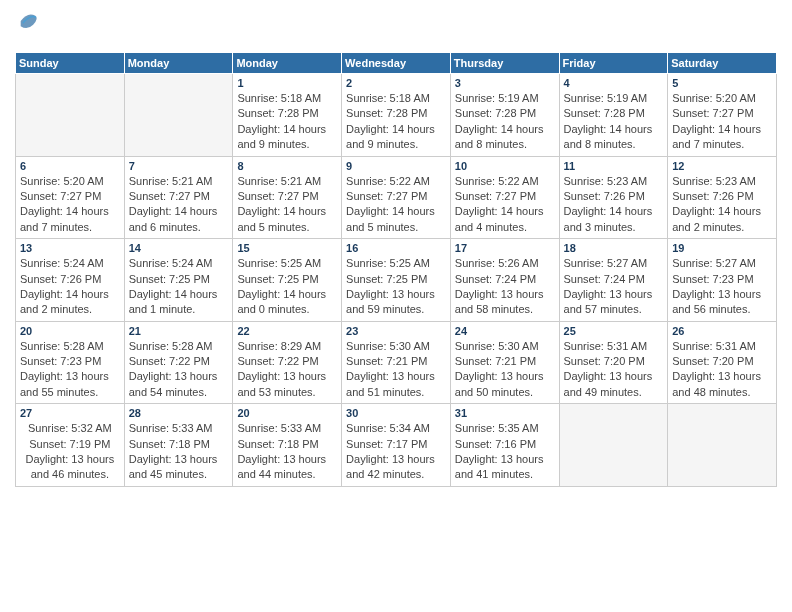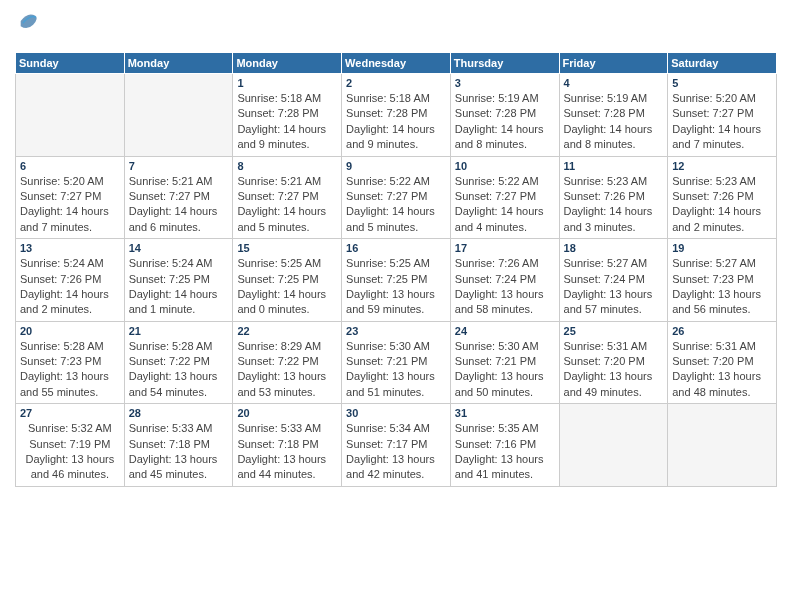--- a/index.html
+++ b/index.html
@@ -248,21 +248,21 @@
           </td>
           <td>
             <span class="day-num">16</span>
             <div class="day-info" style="white-space: pre-line;">Sunrise: 5:25 AM
 Sunset: 7:25 PM
 Daylight: 13 hours
 and 59 minutes.</div>
           </td>
           <td>
             <span class="day-num">17</span>
-            <div class="day-info" style="white-space: pre-line;">Sunrise: 7:26 AM
+            <div class="day-info" style="white-space: pre-line;">Sunrise: 5:26 AM
 Sunset: 7:24 PM
 Daylight: 13 hours
 and 58 minutes.</div>
           </td>
           <td>
             <span class="day-num">18</span>
             <div class="day-info" style="white-space: pre-line;">Sunrise: 5:27 AM
 Sunset: 7:24 PM
 Daylight: 13 hours
 and 57 minutes.</div>

